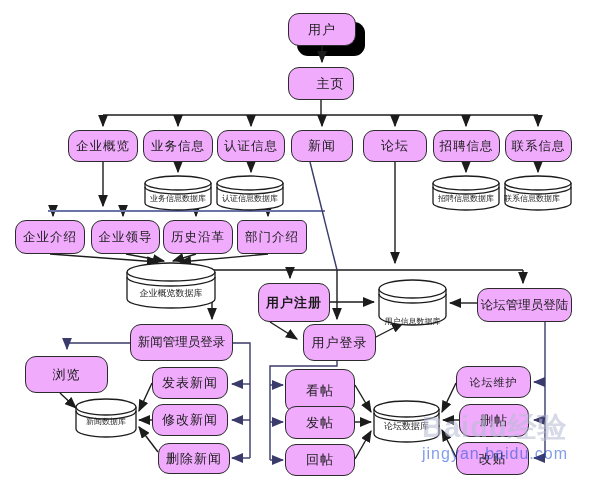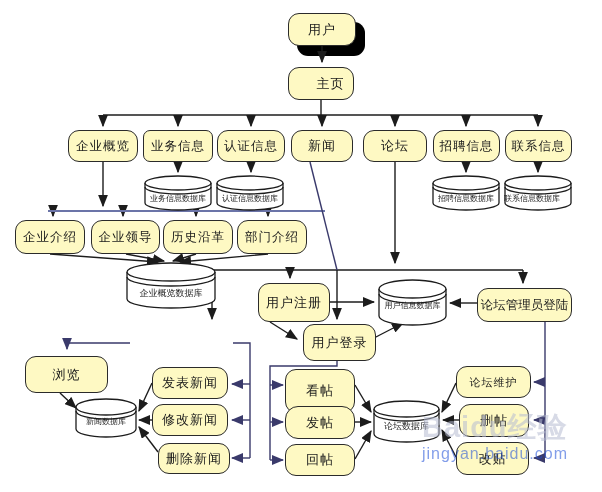--- a/index.html
+++ b/index.html
@@ -3,21 +3,21 @@
 <meta charset="utf-8">
 <style>
   html,body{margin:0;padding:0;background:#ffffff;}
   #stage{
     position:relative;width:602px;height:492px;background:#ffffff;overflow:hidden;
     font-family:"Liberation Sans","DejaVu Sans",sans-serif;
   }
   #lines{position:absolute;left:0;top:0;width:602px;height:492px;}
   .node{
     position:absolute;box-sizing:border-box;
-    background:#fef9c3;border:1.4px solid #2b2b2b;border-radius:11px;
+    background:#f0abfc;border:1.4px solid #2b2b2b;border-radius:11px;
     display:flex;align-items:center;justify-content:center;
     font-size:13px;color:#1b1b1b;letter-spacing:1px;white-space:nowrap;
     z-index:2;
   }
   .cyl-label{
     position:absolute;box-sizing:border-box;text-align:center;
     font-size:8px;color:#1b1b1b;z-index:3;white-space:nowrap;
   }
   #watermark{
     position:absolute;z-index:6;pointer-events:none;opacity:.55;
@@ -140,55 +140,56 @@
       <path d="M374,409 L374,434 A32.5,8 0 0 0 439,434 L439,409"></path>
       <path d="M374,413 A32.5,8 0 0 0 439,413" fill="none"></path>
       <ellipse cx="406.5" cy="409" rx="32.5" ry="8"></ellipse>
     </g>
   </svg>
 
   <div class="node" style="left:288px;top:13px;width:68px;height:33px;">用户</div>
   <div class="node" style="left:288px;top:67px;width:66px;height:33px;padding-left:19px;">主页</div>
 
   <div class="node" style="left:68px;top:130px;width:70px;height:32px;font-size:12.5px;">企业概览</div>
-  <div class="node" style="left:143px;top:130px;width:70px;height:32px;font-size:12.5px;border-radius:7px;">业务信息</div>
+  <div class="node" style="left:143px;top:130px;width:70px;height:32px;font-size:12.5px;">业务信息</div>
   <div class="node" style="left:217px;top:130px;width:68px;height:32px;font-size:12.5px;">认证信息</div>
   <div class="node" style="left:291px;top:130px;width:62px;height:32px;">新闻</div>
   <div class="node" style="left:363px;top:130px;width:64px;height:32px;">论坛</div>
   <div class="node" style="left:433px;top:130px;width:67px;height:32px;font-size:12.5px;">招聘信息</div>
-  <div class="node" style="left:505px;top:130px;width:67px;height:32px;font-size:12.5px;">联系信息</div>
+  <div class="node" style="left:505px;top:130px;width:67px;height:32px;font-size:12.5px;border-radius:12px;">联系信息</div>
 
   <div class="node" style="left:15px;top:220px;width:70px;height:34px;font-size:12.5px;">企业介绍</div>
   <div class="node" style="left:91px;top:220px;width:69px;height:34px;font-size:12.5px;">企业领导</div>
   <div class="node" style="left:163px;top:220px;width:70px;height:34px;font-size:12.5px;">历史沿革</div>
-  <div class="node" style="left:237px;top:220px;width:70px;height:34px;font-size:12.5px;">部门介绍</div>
+  <div class="node" style="left:237px;top:220px;width:70px;height:34px;font-size:12.5px;border-radius:6px;">部门介绍</div>
 
-  <div class="node" style="left:258px;top:283px;width:72px;height:39px;">用户注册</div>
+  <div class="node" style="left:258px;top:283px;width:72px;height:39px;font-weight:bold;">用户注册</div>
   <div class="node" style="left:477px;top:288px;width:95px;height:34px;font-size:12.5px;letter-spacing:0;">论坛管理员登陆</div>
+  <div class="node" style="left:130px;top:324px;width:103px;height:37px;font-size:12.5px;letter-spacing:0;">新闻管理员登录</div>
   <div class="node" style="left:303px;top:324px;width:73px;height:37px;">用户登录</div>
 
   <div class="node" style="left:25px;top:356px;width:83px;height:37px;">浏览</div>
   <div class="node" style="left:152px;top:367px;width:76px;height:32px;">发表新闻</div>
   <div class="node" style="left:152px;top:404px;width:76px;height:32px;">修改新闻</div>
   <div class="node" style="left:158px;top:443px;width:72px;height:31px;">删除新闻</div>
 
   <div class="node" style="left:285px;top:369px;width:70px;height:44px;">看帖</div>
-  <div class="node" style="left:285px;top:406px;width:70px;height:33px;border-radius:13px;">发帖</div>
+  <div class="node" style="left:285px;top:406px;width:70px;height:33px;">发帖</div>
   <div class="node" style="left:285px;top:444px;width:70px;height:32px;">回帖</div>
 
   <div class="node" style="left:456px;top:366px;width:75px;height:32px;font-size:11px;">论坛维护</div>
   <div class="node" style="left:459px;top:404px;width:70px;height:33px;">删帖</div>
   <div class="node" style="left:456px;top:442px;width:73px;height:33px;">改贴</div>
 
   <div class="cyl-label" style="left:143px;top:193px;width:70px;">业务信息数据库</div>
   <div class="cyl-label" style="left:215px;top:193px;width:70px;">认证信息数据库</div>
   <div class="cyl-label" style="left:431px;top:193px;width:70px;">招聘信息数据库</div>
   <div class="cyl-label" style="left:497px;top:193px;width:70px;">联系信息数据库</div>
   <div class="cyl-label" style="left:125px;top:287px;width:92px;font-size:9px;">企业概览数据库</div>
-  <div class="cyl-label" style="left:377px;top:300px;width:71px;">用户信息数据库</div>
+  <div class="cyl-label" style="left:377px;top:316px;width:71px;">用户信息数据库</div>
   <div class="cyl-label" style="left:74px;top:416px;width:64px;">新闻数据库</div>
   <div class="cyl-label" style="left:372px;top:420px;width:69px;font-size:9px;">论坛数据库</div>
 
   <div id="watermark" style="left:422px;top:413px;">
     <div id="wm1">Baidu经验</div>
     <div id="wm2">jingyan.baidu.com</div>
   </div>
 
 </div>
 

